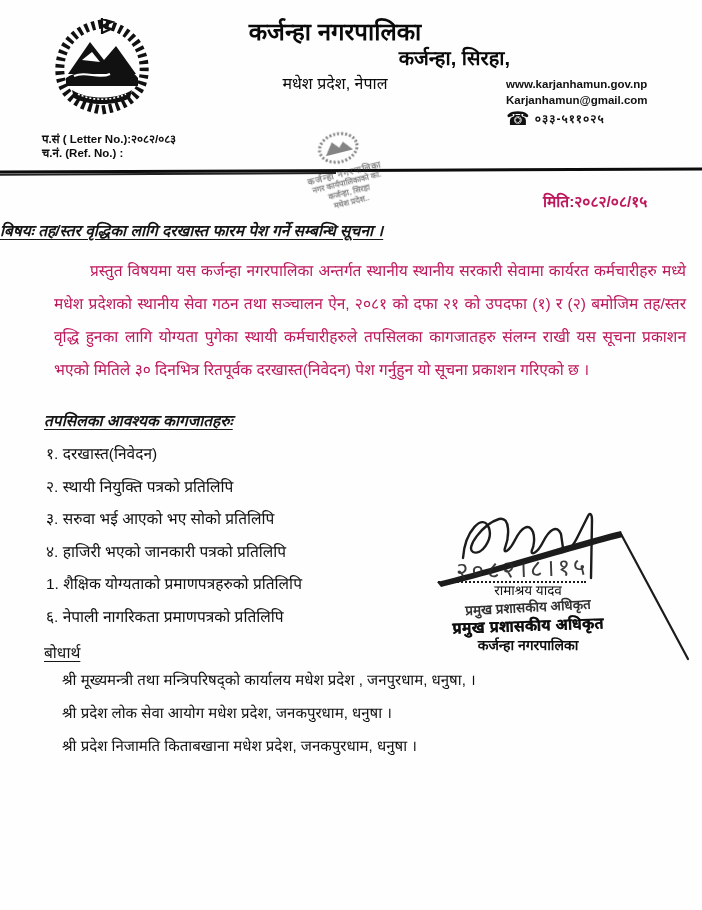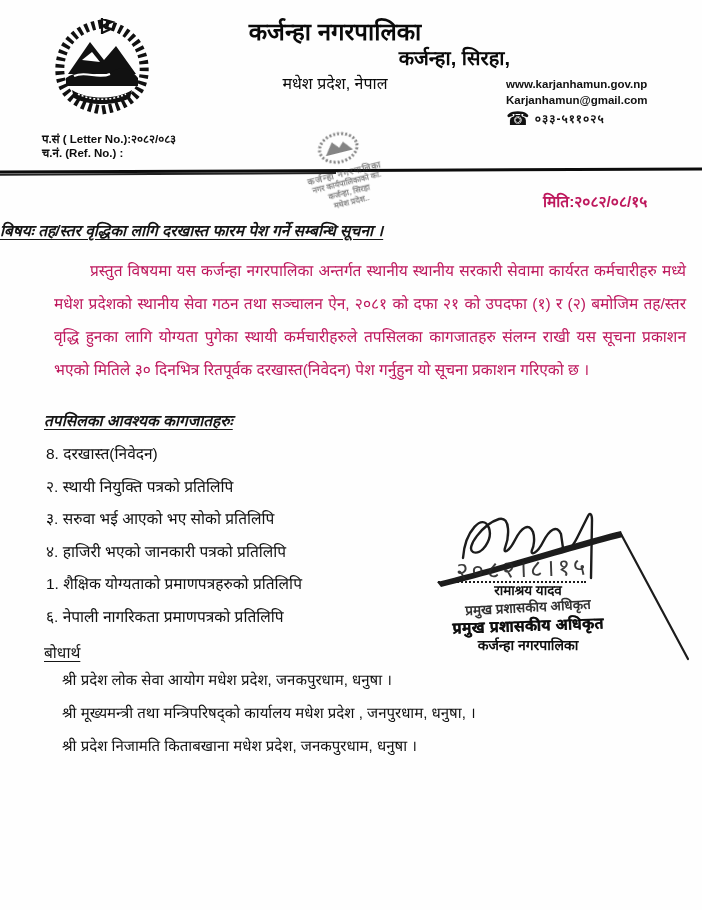--- a/index.html
+++ b/index.html
@@ -47,21 +47,21 @@
   
   .doc-head { position:absolute; left:44px; top:409px; font-size:15.5px; font-weight:bold; text-decoration:underline; text-underline-offset:3px;font-style:italic; }
   .doc-list { position:absolute; left:46px; top:438px; font-size:15.5px; color:#101010; }
   .doc-list .item { height:32.5px; line-height:32.5px; white-space:nowrap; }
 
   
   .sig-svg { position:absolute; left:425px; top:486px; width:270px; height:180px; }
   .hand-date { position:absolute; left:456px; top:551px; font-size:24px; color:#272727; transform:rotate(-2deg); letter-spacing:3px; opacity:.9; white-space:nowrap; }
   .dotline { position:absolute; left:438px; top:581px; width:148px; border-bottom:2.5px dotted #1d1d1d; }
   .sig-text { position:absolute; left:408px; top:583px; width:240px; text-align:center; color:#0e0e0e; }
-  .sig-name { font-size:13.5px; font-weight:bold; line-height:16px; }
+  .sig-name { font-size:13.5px; font-weight:normal; line-height:16px; }
   .sig-title-stamp { font-size:13.5px; font-weight:bold; transform:rotate(-3deg); opacity:.85; line-height:16px; margin-top:1px; }
   .sig-title { font-size:15.5px; font-weight:bold; transform:rotate(-2deg); letter-spacing:.5px; line-height:18px; margin-top:1px; text-shadow:.6px 0 0 #222; }
   .sig-office { font-size:14px; font-weight:bold; line-height:17px; margin-top:2px; }
 
   
   .cc-head { position:absolute; left:44px; top:641px; font-size:15.5px; font-weight:normal; text-decoration:underline; text-underline-offset:3px; }
   .cc-list { position:absolute; left:62px; top:663px; font-size:15px; color:#101010; }
   .cc-list .item { height:33px; line-height:33px; white-space:nowrap; }
 </style>
 </head>
@@ -122,21 +122,21 @@
   <div class="date-line">मिति:२०८२/०८/१५</div>
 
   <div class="subject">
     <span>बिषयः तह/स्तर वृद्धिका लागि दरखास्त फारम पेश गर्ने सम्बन्धि सूचना ।</span>
   </div>
 
   <div class="body-par">प्रस्तुत विषयमा यस कर्जन्हा नगरपालिका अन्तर्गत स्थानीय स्थानीय सरकारी सेवामा कार्यरत कर्मचारीहरु मध्ये मधेश प्रदेशको स्थानीय सेवा गठन तथा सञ्चालन ऐन, २०८१ को दफा २१ को उपदफा (१) र (२) बमोजिम तह/स्तर वृद्धि हुनका लागि योग्यता पुगेका स्थायी कर्मचारीहरुले तपसिलका कागजातहरु संलग्न राखी यस सूचना प्रकाशन भएको मितिले ३० दिनभित्र रितपूर्वक दरखास्त(निवेदन) पेश गर्नुहुन यो सूचना प्रकाशन गरिएको छ ।</div>
 
   <div class="doc-head">तपसिलका आवश्यक कागजातहरुः</div>
   <div class="doc-list">
-    <div class="item">8. दरखास्त(निवेदन)</div>
+    <div class="item">१. दरखास्त(निवेदन)</div>
     <div class="item">२. स्थायी नियुक्ति पत्रको प्रतिलिपि</div>
     <div class="item">३. सरुवा भई आएको भए सोको प्रतिलिपि</div>
     <div class="item">४. हाजिरी भएको जानकारी पत्रको प्रतिलिपि</div>
     <div class="item">1. शैक्षिक योग्यताको प्रमाणपत्रहरुको प्रतिलिपि</div>
     <div class="item">६. नेपाली नागरिकता प्रमाणपत्रको प्रतिलिपि</div>
   </div>
 
   <svg class="sig-svg" viewBox="0 0 270 180" aria-hidden="true">
     <path d="M38,72 C40,45 58,26 64,42 C68,54 56,70 48,66 C40,62 58,38 74,33 C86,30 84,52 80,62 C78,68 84,66 90,54 C96,42 104,36 108,46 C110,52 109,60 107,64 C105,70 112,68 118,56 C124,44 132,38 136,48 L138,62 C139,68 146,64 152,52 L163,30 C165,26 167,28 167,34 L166,92" fill="none" stroke="#1c1c1c" stroke-width="2.4" stroke-linecap="round"></path>
     <path d="M12,96 C70,82 150,56 196,45 L198,51 C150,63 70,88 16,101 Z" fill="#1c1c1c"></path>
@@ -148,18 +148,18 @@
 
   <div class="sig-text">
     <div class="sig-name">रामाश्रय यादव</div>
     <div class="sig-title-stamp">प्रमुख प्रशासकीय अधिकृत</div>
     <div class="sig-title">प्रमुख प्रशासकीय अधिकृत</div>
     <div class="sig-office">कर्जन्हा नगरपालिका</div>
   </div>
 
   <div class="cc-head">बोधार्थ</div>
   <div class="cc-list">
+    <div class="item">श्री मूख्यमन्त्री तथा मन्त्रिपरिषद्को कार्यालय मधेश प्रदेश , जनपुरधाम, धनुषा, ।</div>
     <div class="item">श्री प्रदेश लोक सेवा आयोग मधेश प्रदेश, जनकपुरधाम, धनुषा ।</div>
-    <div class="item">श्री मूख्यमन्त्री तथा मन्त्रिपरिषद्को कार्यालय मधेश प्रदेश , जनपुरधाम, धनुषा, ।</div>
     <div class="item">श्री प्रदेश निजामति किताबखाना मधेश प्रदेश, जनकपुरधाम, धनुषा ।</div>
   </div>
 
 </div>
 
 </body></html>

